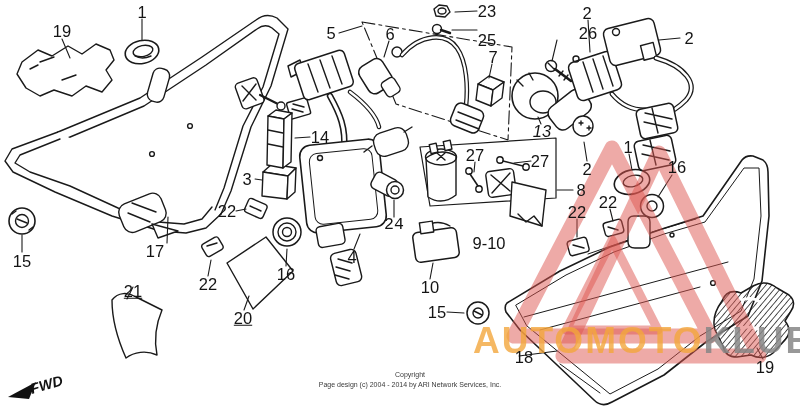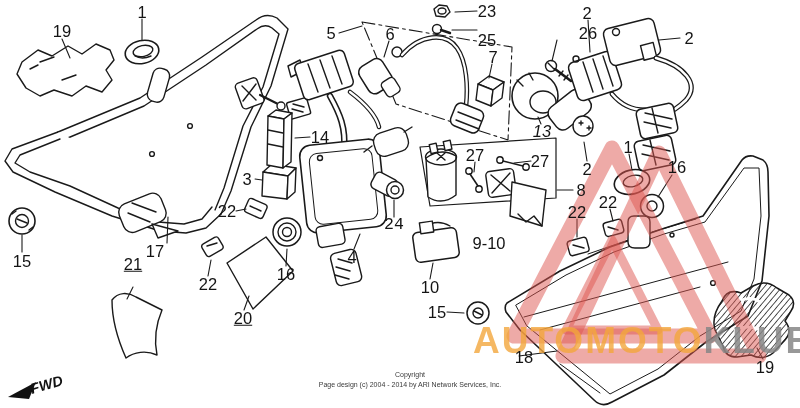--- a/index.html
+++ b/index.html
@@ -352,21 +352,21 @@
       <span class="callout" style="left: 577px; top: 212px;">22</span>
       <span class="callout" style="left: 608px; top: 202px;">22</span>
       <span class="callout" style="left: 394px; top: 225px; font-family: Liberation Mono, monospace;">24</span>
       <span class="callout" style="left: 489px; top: 223px; margin-top: 20px;">9-10</span>
       <span class="callout" style="left: 352px; top: 257px;">4</span>
       <span class="callout" style="left: 286px; top: 274px;">16</span>
       <span class="callout" style="left: 430px; top: 287px;">10</span>
       <span class="callout" style="left: 22px; top: 261px;">15</span>
       <span class="callout" style="left: 437px; top: 312px;">15</span>
       <span class="callout" style="left: 155px; top: 251px;">17</span>
-      <span class="callout" style="left: 133px; top: 264px; text-decoration: underline;">21</span>
+      <span class="callout" style="left: 133px; top: 291px; text-decoration: underline;">21</span>
       <span class="callout" style="left: 243px; top: 318px; text-decoration: underline;">20</span>
       <span class="callout" style="left: 524px; top: 357px;">18</span>
       <span class="callout" style="left: 765px; top: 367px;">19</span>
     </div>
 
   <div id="footer">
     <div>Copyright</div>
     <div>Page design (c) 2004 - 2014 by ARI Network Services, Inc.</div>
   </div>
 

